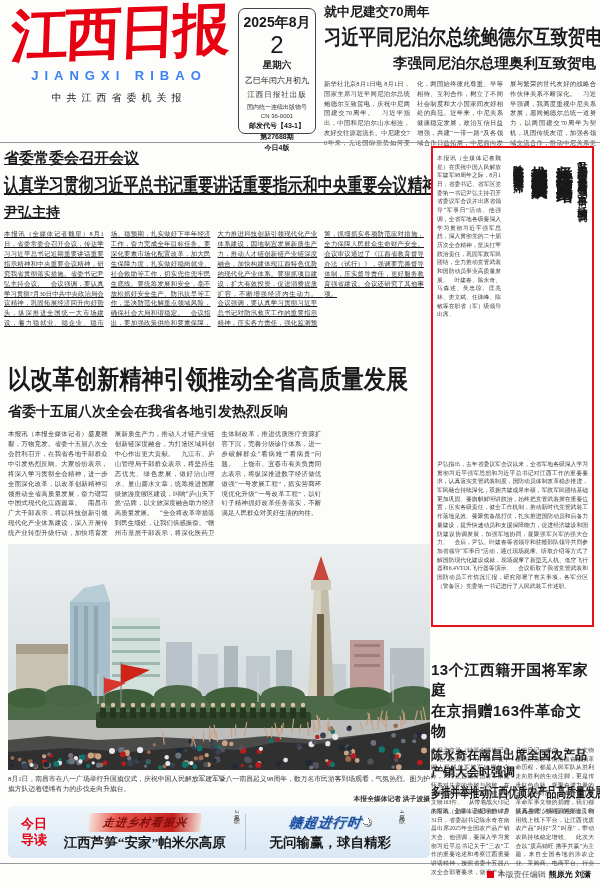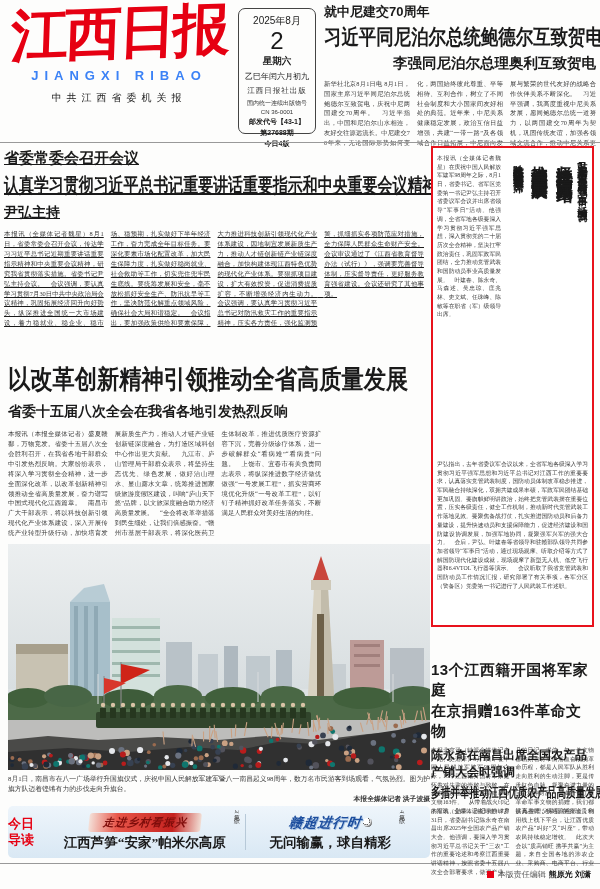--- a/index.html
+++ b/index.html
@@ -19,21 +19,21 @@
     letter-spacing:-3px; transform:rotate(-2deg) skewX(-4deg); display:inline-block;
     font-family:"Liberation Serif", serif;
   }
   #masthead .pinyin { margin-top:7px; font-size:13px; font-weight:bold; color:#3b82f6; letter-spacing:6px; font-family:"Liberation Sans",sans-serif; }
   #masthead .organ { margin-top:8px; font-size:10px; color:#222; letter-spacing:5px; }
 
   
   #datebox { position:absolute; left:238px; top:8px; width:78px; height:126px;
     border:1.5px solid #444; border-radius:7px; text-align:center; padding-top:5px;
     font-family:"Liberation Sans",sans-serif; }
-  #datebox .m { font-size:10px; font-weight:normal; }
+  #datebox .m { font-size:14px; font-weight:bold; }
   #datebox .d { font-size:24px; line-height:1.1; }
   #datebox .w { font-size:9.5px; font-weight:bold; margin-top:1px; }
   #datebox .lunar { font-size:8px; margin-top:3px; }
   #datebox .pub { font-size:7.5px; margin-top:4px; letter-spacing:1px; color:#333; font-family:Liberation Mono, monospace;}
   #datebox .tiny { font-size:6px; margin-top:3px; color:#333; white-space:nowrap; }
   #datebox .tiny2 { font-size:6px; margin-top:1px; color:#333; }
   #datebox .post { font-size:7px; margin-top:2px; font-weight:bold; }
   #datebox .issue { font-size:7px; margin-top:1px; font-weight:bold; }
   #datebox .pages { font-size:7px; margin-top:1px; font-weight:bold; }
 
@@ -86,21 +86,21 @@
 
   
   #photo { position:absolute; left:8px; top:544px; width:422px; height:226px; background:#dde2e4; }
   #caption { position:absolute; left:8px; top:774px; width:422px; font-size:6.8px; line-height:1.5; color:#444; }
   #caption .credit { text-align:right; font-weight:bold; color:#333; }
 
   
   #digest { position:absolute; left:8px; top:806px; width:422px; height:52px;
       background:linear-gradient(180deg,#eef5fb 0%,#d9e8f4 100%); border-radius:5px;
       display:flex; align-items:center; }
-  #digest .label { width:52px; text-align:left; color:#e60012; font-weight:900;
+  #digest .label { width:52px; text-align:center; color:#e60012; font-weight:900;
       font-size:13px; line-height:1.2; font-family:"Liberation Sans",sans-serif; }
   .digest-item { flex:1; display:flex; align-items:center; justify-content:center; gap:6px; height:100%; }
   .digest-col { text-align:center; }
   .logo-red { display:inline-block; padding:2px 14px; border-radius:3px;
       background:linear-gradient(90deg,#f4e0d8, #e8564a 25%, #c5221f 75%, #f1ddd4);
       color:#7e0d0b; font-weight:900; font-size:11px; font-style:italic; letter-spacing:1px;
       transform:skewX(-6deg); font-family:"Liberation Serif",serif; }
   .logo-blue { display:inline-block; color:#1d4e9e; font-weight:900; font-size:13.5px;
       font-style:italic; letter-spacing:1px; transform:skewX(-8deg);
       text-shadow:1px 1px 0 #a8c4e4; font-family:"Liberation Sans",sans-serif; }

